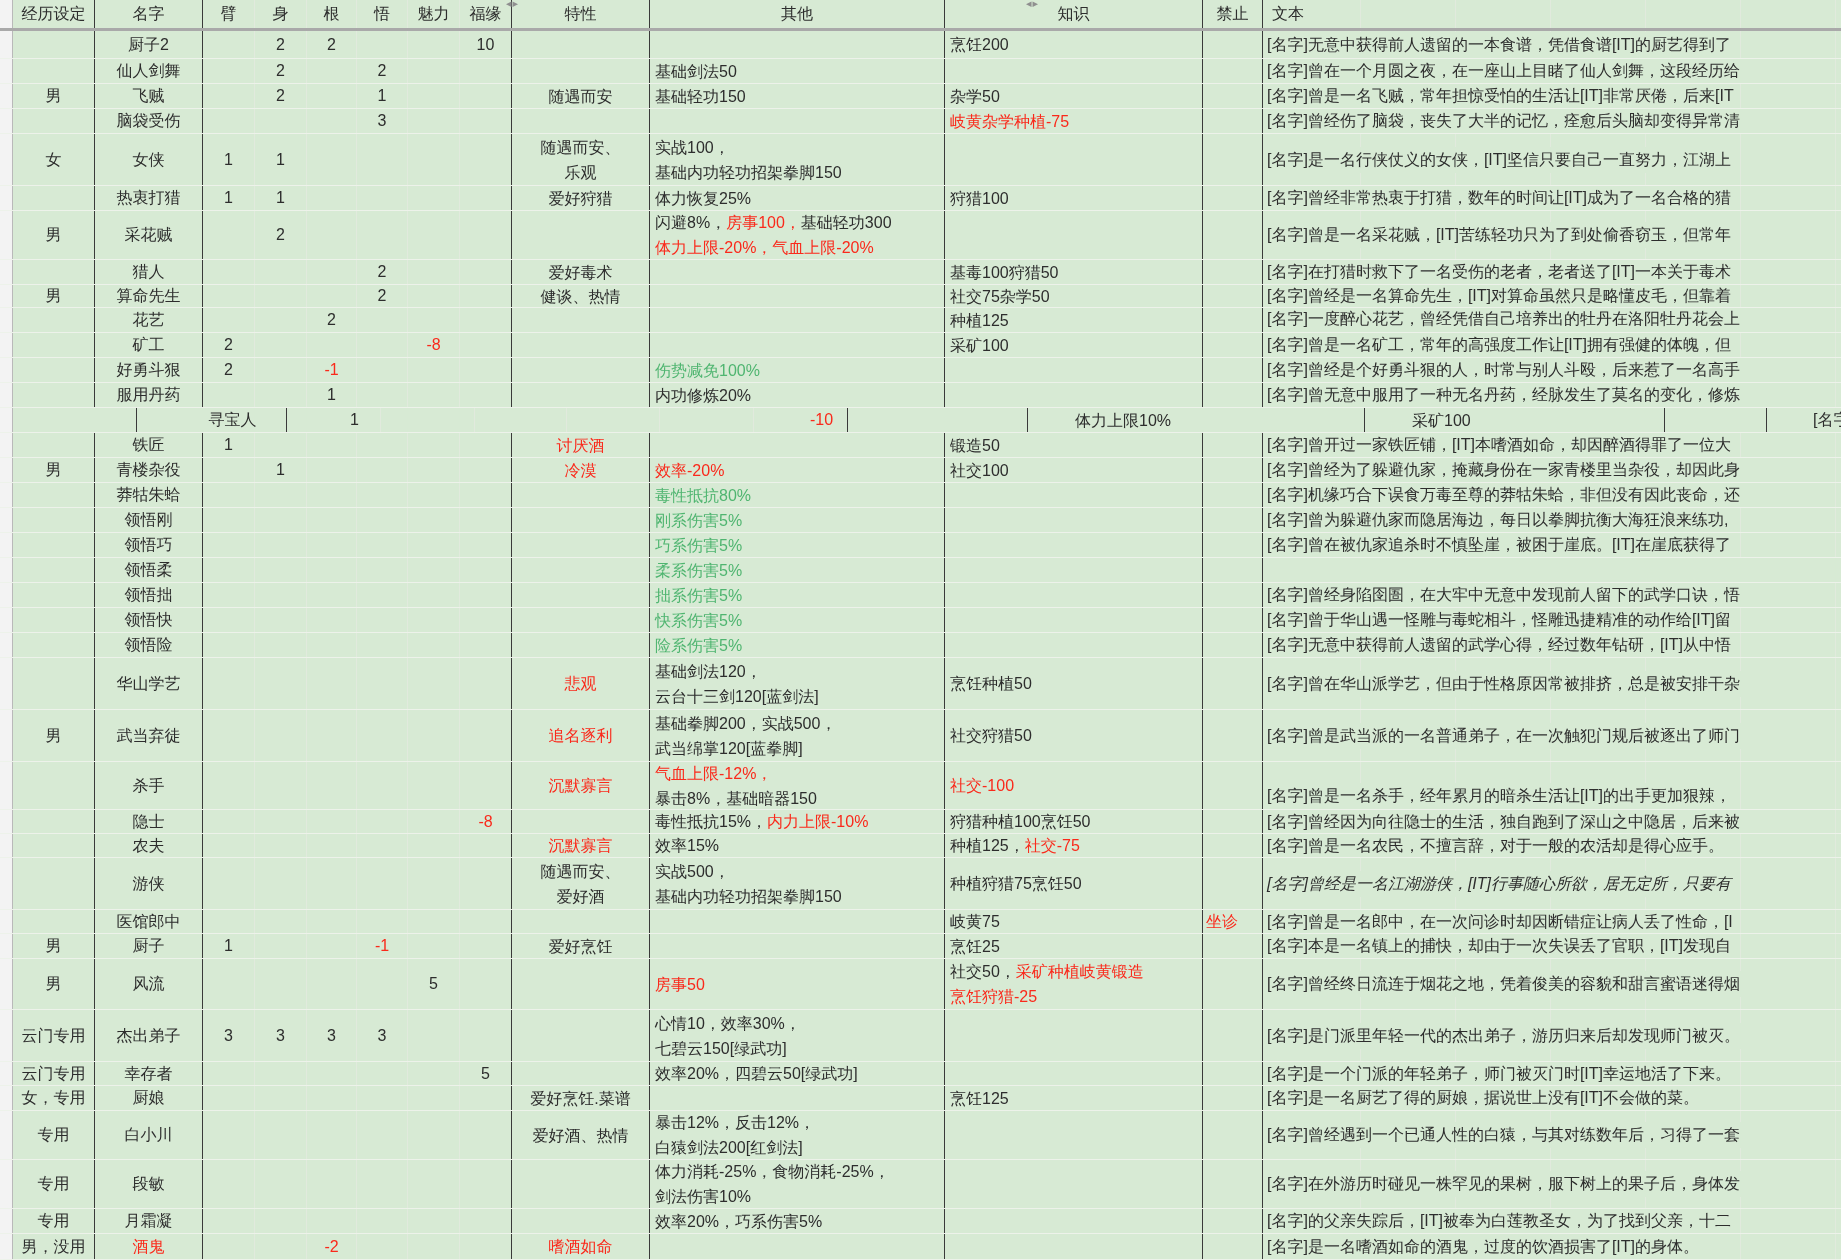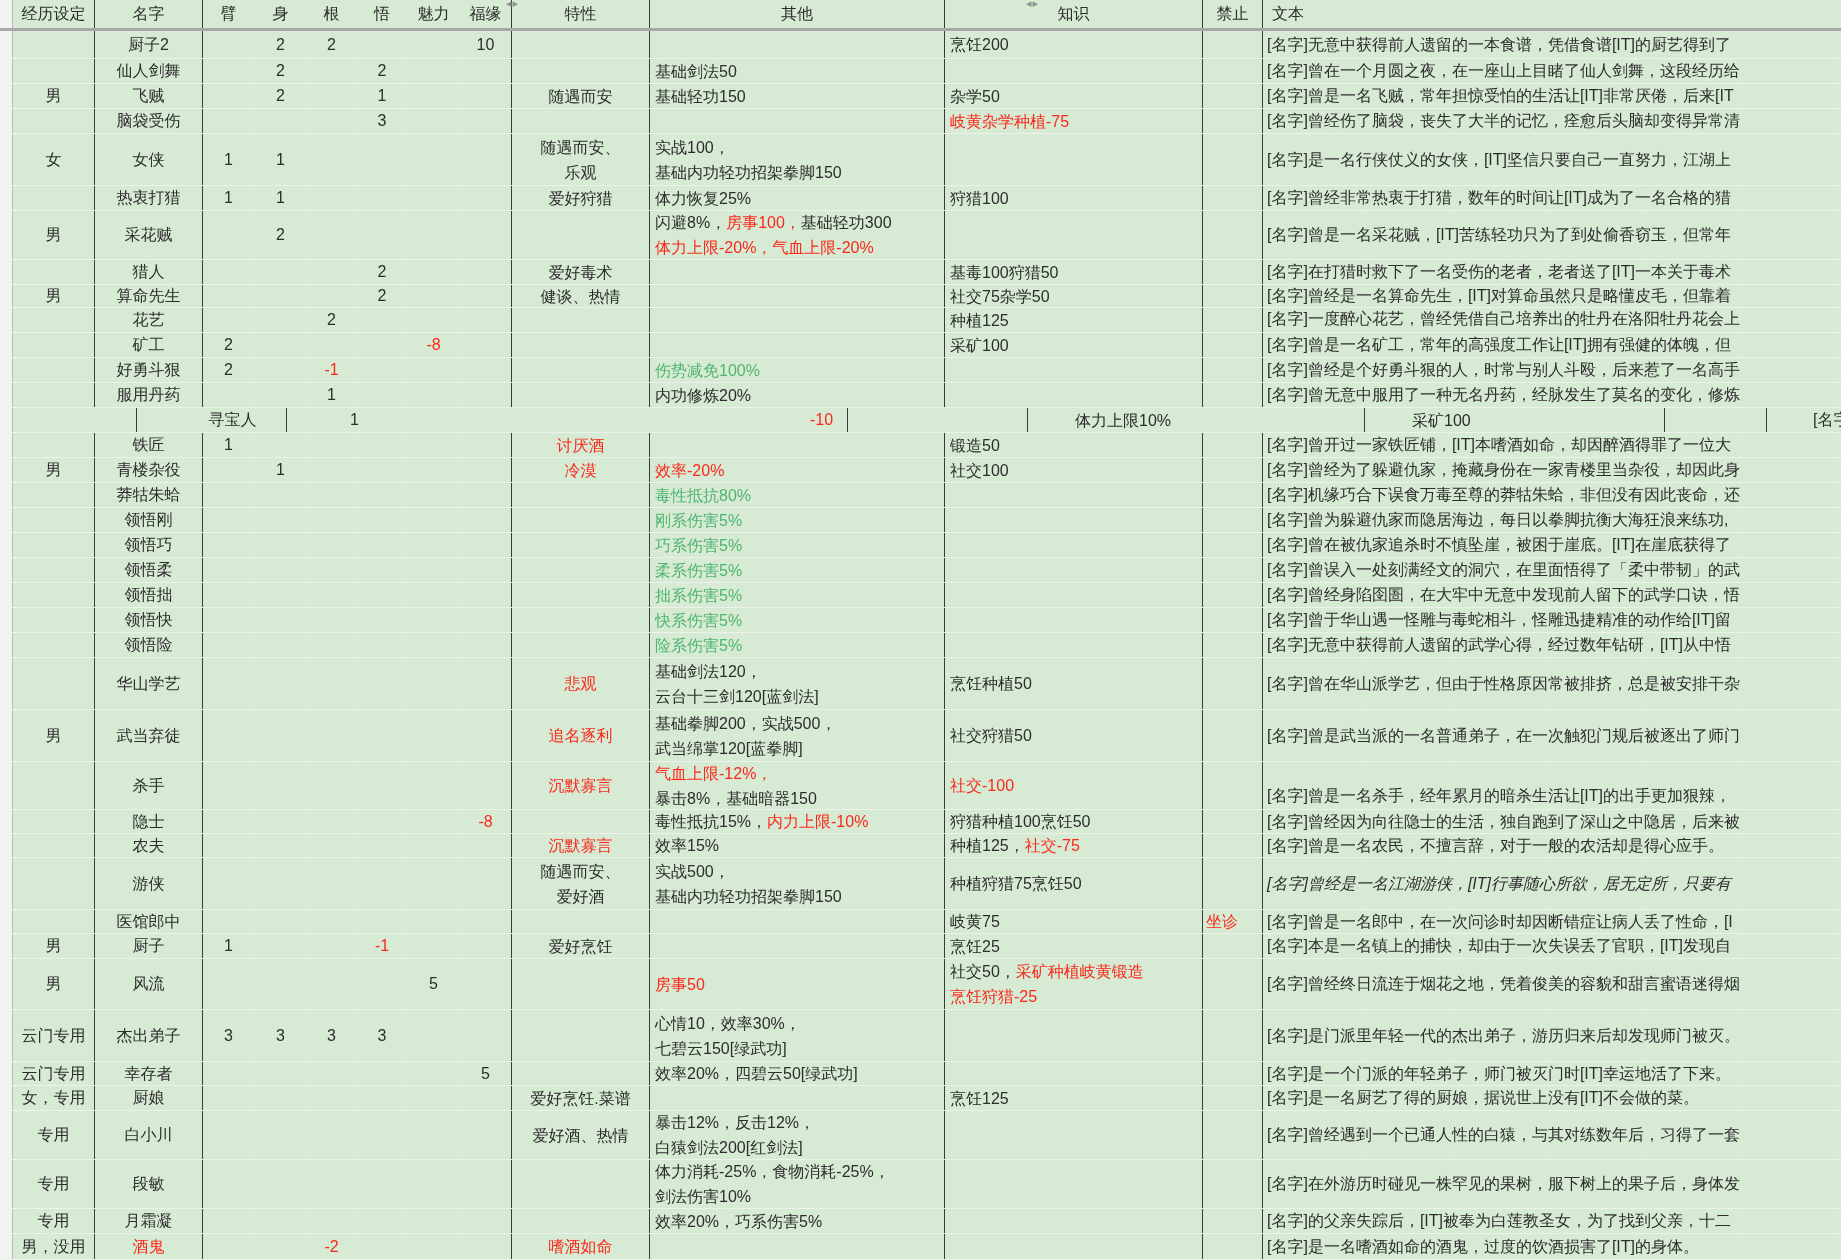--- a/index.html
+++ b/index.html
@@ -481,23 +481,20 @@
         <div class="cell w-root"></div>
         <div class="cell w-wu"></div>
         <div class="cell w-charm"></div>
         <div class="cell w-luck"></div>
         <div class="cell w-trait col"></div>
         <div class="cell w-other col left">
           <div class="ln"><span class="cg">柔系伤害5%</span></div>
         </div>
         <div class="cell w-know col left"></div>
         <div class="cell w-ban left" style="padding-left: 3px;"></div>
-        <div class="cell w-text left" style="padding-left: 0px;">
-          <span class="textspan">[名字]曾误入一处刻满经文的洞穴，在里面悟得了「柔中带韧」的武</span>
-        </div>
       </div>
       <div class="row" style="height: 25px;">
         <div class="cell w-strip"></div>
         <div class="cell w-setting"></div>
         <div class="cell w-name">领悟拙</div>
         <div class="cell w-arm"></div>
         <div class="cell w-body"></div>
         <div class="cell w-root"></div>
         <div class="cell w-wu"></div>
         <div class="cell w-charm"></div>

